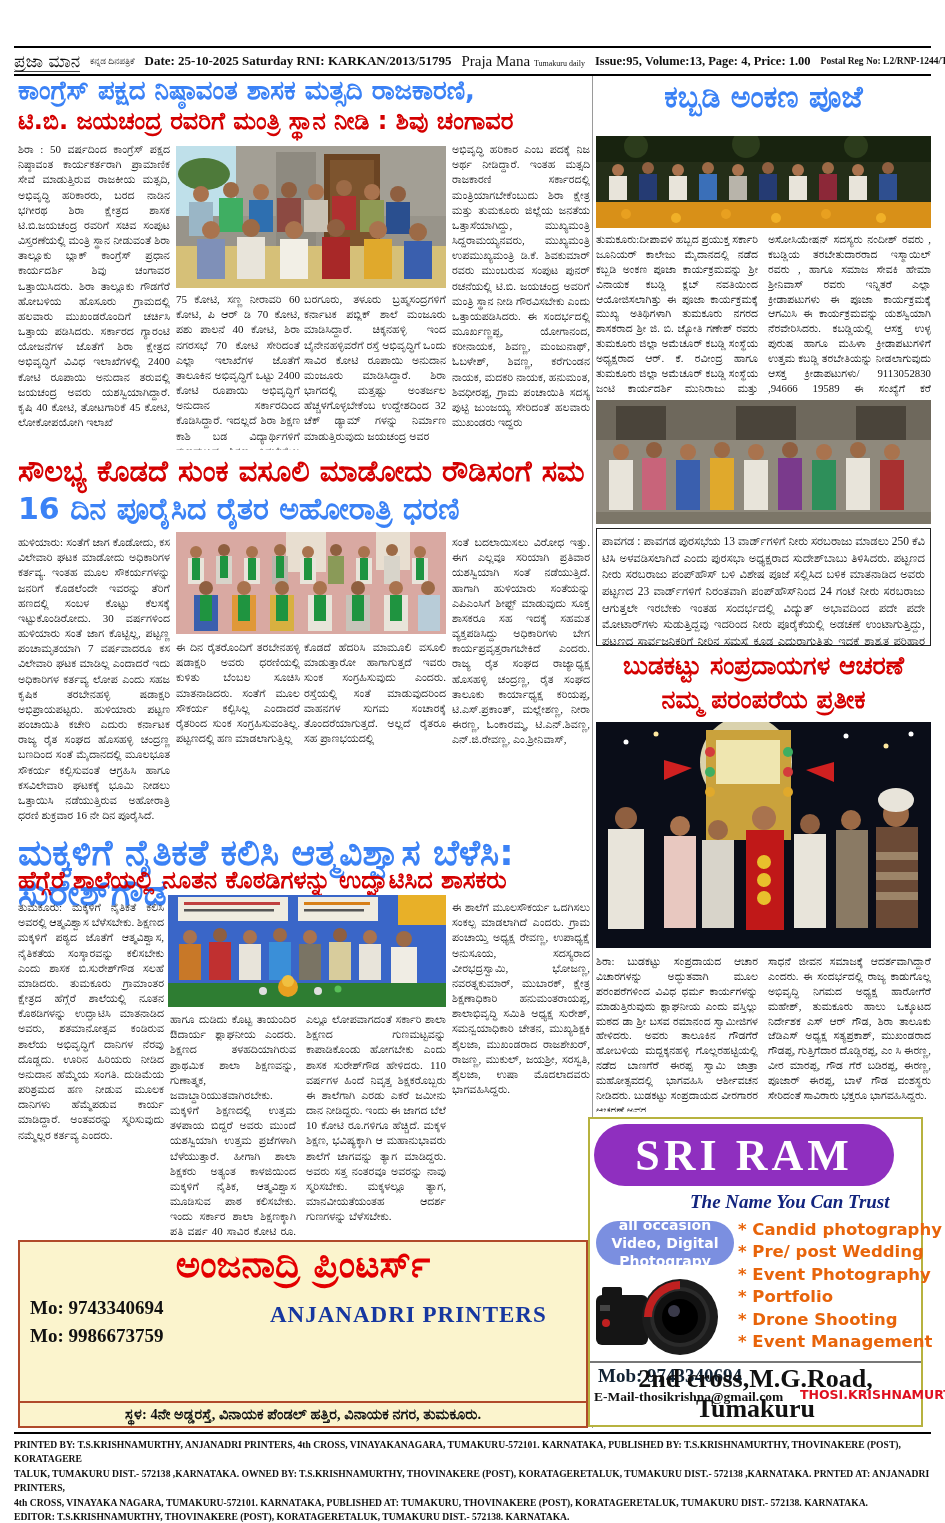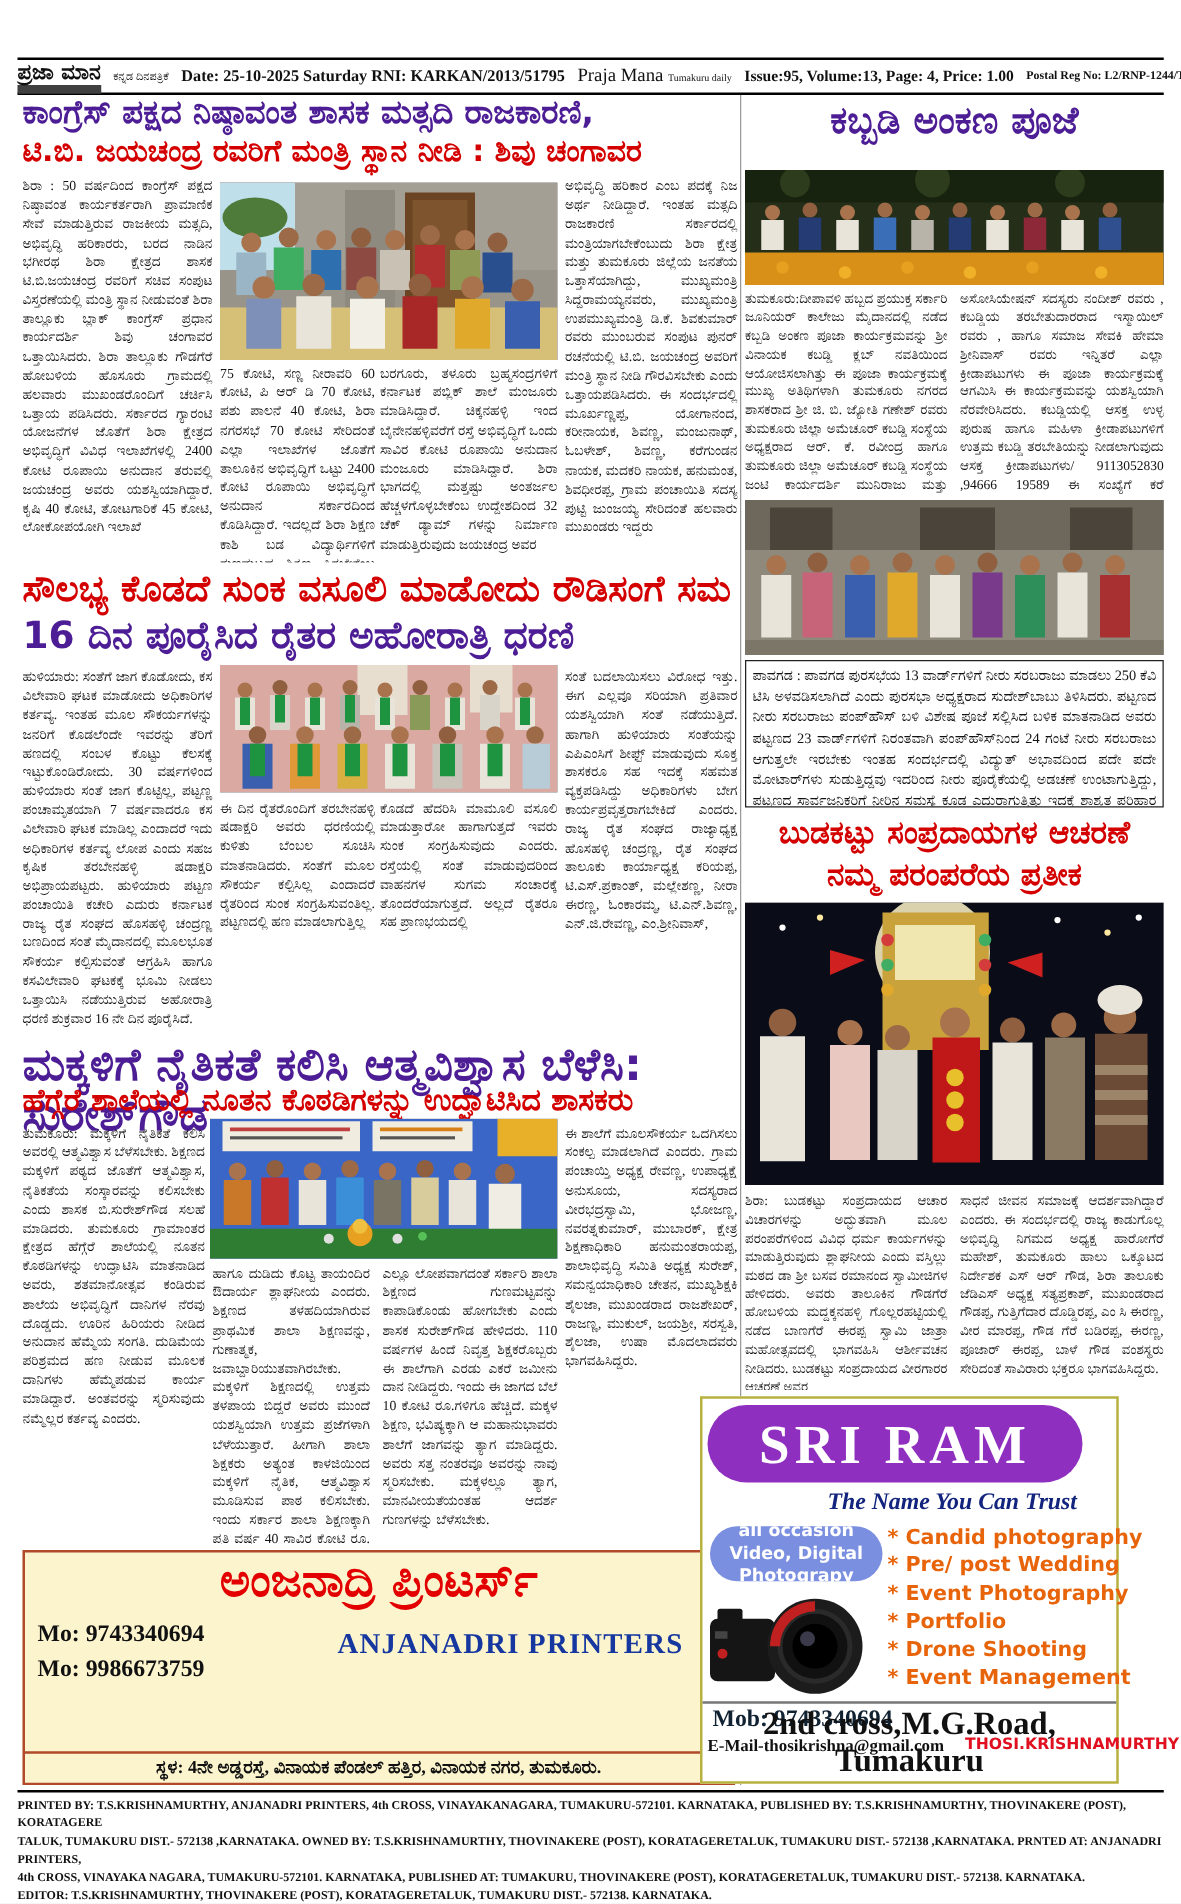--- a/index.html
+++ b/index.html
@@ -1,45 +1,45 @@
 <!DOCTYPE html>
 <html><head>
 <meta charset="utf-8">
 <style>
   html,body{margin:0;padding:0;background:#e8e8e8;}
   .page{position:relative;width:945px;height:1523px;background:#ffffff;margin:0 auto;
         font-family:"Liberation Serif",serif;color:#111;overflow:hidden;}
   .abs{position:absolute;}
   .body-text{font-size:11px;line-height:1.38;text-align:justify;overflow:hidden;word-break:break-word;}
-  .hl-black{color:#4c1d95;font-weight:bold;font-family:"DejaVu Sans",sans-serif;}
+  .hl-black{color:#3b82f6;font-weight:bold;font-family:"DejaVu Sans",sans-serif;}
   .hl-red{color:#d40000;font-weight:bold;font-family:"DejaVu Sans",sans-serif;}
   .photo{position:absolute;overflow:hidden;background:#888;}
   .photo svg{display:block;width:100%;height:100%;}
   .vrule{position:absolute;width:1px;background:#9a9a9a;}
   .masthead{position:absolute;left:14px;top:46px;width:917px;height:26px;
             border-top:2px solid #000;border-bottom:2px solid #000;
             display:flex;align-items:center;gap:10px;white-space:nowrap;}
-  .mh-logo{font-weight:bold;font-size:17px;border-bottom:7px solid #404040;font-family:"DejaVu Sans",sans-serif;}
+  .mh-logo{font-weight:normal;font-size:17px;border-bottom:1px solid #404040;font-family:"DejaVu Sans",sans-serif;}
   .mh-sub{font-size:9px;}
   .mh-date{font-size:13px;font-weight:bold;}
   .mh-center{font-size:15px;}
   .mh-center small{font-size:8px;}
   .mh-issue{font-size:12.5px;font-weight:bold;}
   .mh-postal{font-size:9.5px;font-weight:bold;}
   .anj-ad{position:absolute;left:18px;top:1240px;width:570px;height:188px;background:#fbf4cd;
           border:2px solid #b04a2a;box-sizing:border-box;text-align:center;}
   .anj-title{color:#e30000;font-weight:bold;font-size:37px;line-height:1.0;margin-top:4px;font-family:"DejaVu Sans",sans-serif;}
   .anj-phones{position:absolute;left:10px;top:52px;text-align:left;font-weight:bold;font-size:19px;line-height:1.45;}
   .anj-en{position:absolute;left:250px;top:60px;color:#1637a0;font-weight:bold;font-size:23px;letter-spacing:1px;}
   .anj-red-small{color:#d40000;font-weight:bold;font-size:12.5px;text-decoration:underline;line-height:1.5;}
   .anj-line1{font-weight:bold;font-size:21px;margin-top:2px;font-family:"DejaVu Sans",sans-serif;}
   .anj-line2{font-weight:bold;font-size:16px;font-family:"DejaVu Sans",sans-serif;}
   .anj-addr{position:absolute;left:0;bottom:0;width:100%;border-top:2px solid #b04a2a;
             font-weight:bold;font-size:14.5px;padding:3px 0;background:#fbf4cd;}
-  .sr-ad{position:absolute;left:560px;top:1117px;width:335px;height:310px;background:#ffffff;
+  .sr-ad{position:absolute;left:588px;top:1117px;width:335px;height:310px;background:#ffffff;
          border:2px solid #b7b23f;box-sizing:border-box;}
   .sr-banner{position:absolute;left:4px;top:5px;width:300px;height:62px;background:#8f2fbf;
              border-radius:31px;display:flex;align-items:center;justify-content:center;}
   .sr-banner span{color:#fff;font-weight:bold;font-size:44px;letter-spacing:4px;font-family:"Liberation Serif",serif;}
   .sr-tagline{position:absolute;left:100px;top:72px;color:#12247e;font-style:italic;font-weight:bold;font-size:19px;}
   .sr-badge{position:absolute;left:6px;top:102px;width:138px;height:44px;background:#7b8fe0;border-radius:22px;
             color:#fff;font-weight:bold;font-size:14px;line-height:1.3;display:flex;align-items:center;justify-content:center;
             text-align:center;font-family:"DejaVu Sans",sans-serif;}
   .sr-items{position:absolute;left:148px;top:100px;margin:0;padding:0;list-style:none;
             color:#e8640a;font-weight:bold;font-size:16.5px;line-height:1.36;font-family:"DejaVu Sans",sans-serif;white-space:nowrap;}

